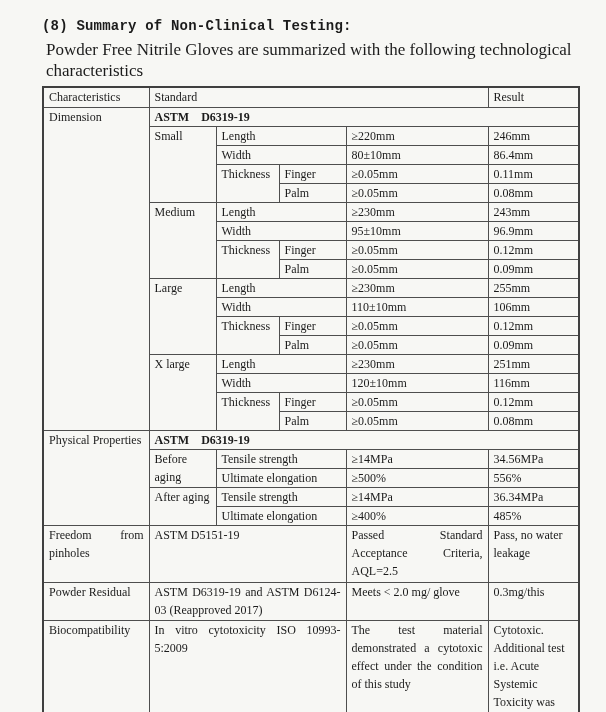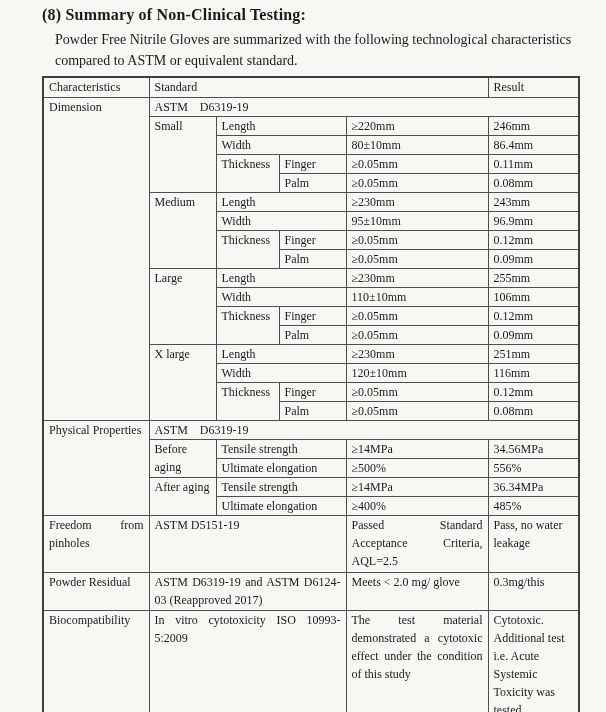--- a/index.html
+++ b/index.html
@@ -5,24 +5,24 @@
   html,body { margin:0; padding:0; }
   body {
     width:606px; height:712px;
     background:#f7f7f4;
     font-family:"Liberation Serif","DejaVu Serif",serif;
     color:#1b1b1b;
     overflow:hidden;
   }
   .page { padding:6px 0 0 42px; }
   .doc-title {
-    font-size:16px; font-weight:bold; margin:0 0 5px 0; letter-spacing:0.2px;
+    font-size:14px; font-weight:bold; margin:12px 0 5px 0; letter-spacing:0.2px;font-family:Liberation Mono, monospace;
   }
   .intro {
-    font-size:14px; line-height:21px; margin:0 0 5px 13px; width:540px;
+    font-size:17px; line-height:21px; margin:0 0 5px 4px; width:540px;
   }
   table.summary {
     border-collapse:collapse;
     table-layout:fixed;
     width:536px;
     font-size:12px;
     border:2px solid #3f3f3f;
   }
   table.summary td {
     border:1px solid #4e4e4e;
@@ -30,29 +30,29 @@
     vertical-align:top;
     line-height:18px;
     overflow:hidden;
   }
   tr.r { height:19px; }
   tr.head { height:20px; }
   tr.head td { font-weight:normal; }
   tr.rh3 { height:57px; }
   tr.rh2 { height:38px; }
   tr.rh6 { height:104px; }
-  td.stdspan { word-spacing:9px; }
+  td.stdspan { word-spacing:9px;font-weight:bold; }
   td.just { text-align:justify; }
 </style>
 </head>
 <body>
 
 <div class="page">
   <h1 class="doc-title">(8) Summary of Non-Clinical Testing:</h1>
-  <p class="intro"><span>Powder Free Nitrile Gloves are summarized with the following technological characteristics</span><br><span>compared to ASTM or equivalent standard.</span></p>
+  <p class="intro"><span>Powder Free Nitrile Gloves are summarized with the following technological characteristics</span><br></p>
 
   <table class="summary">
     <colgroup>
       <col style="width:106px">
         <col style="width:67px">
         <col style="width:63px">
       <col style="width:67px">
         <col style="width:142px">
         <col style="width:91px">
     </colgroup>

